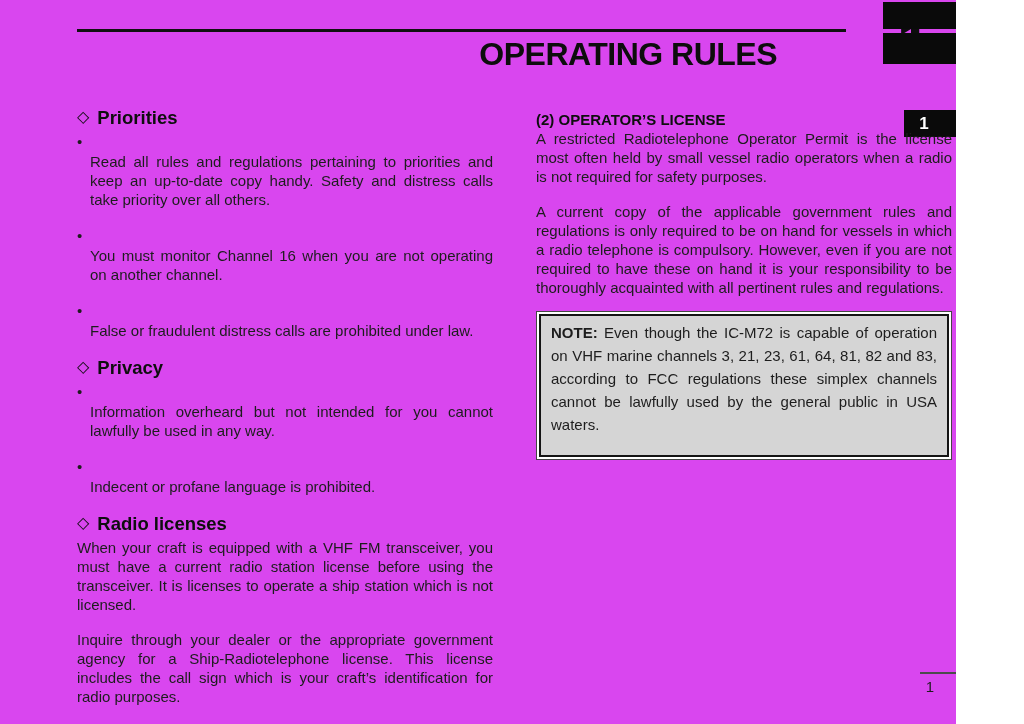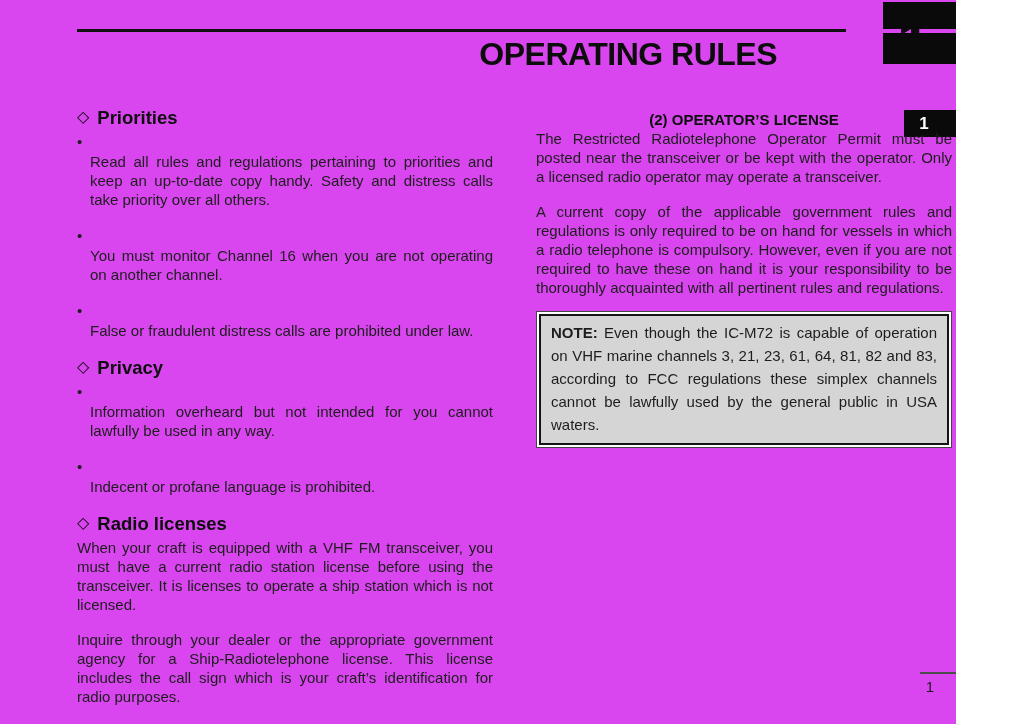--- a/index.html
+++ b/index.html
@@ -107,33 +107,33 @@
   .bullet-item {
     display: flex;
     margin-bottom: 17px;
   }
   .bullet-glyph {
     flex: 0 0 13px;
     text-align: left;
   }
   .bullet-text { flex: 1; margin-top: 20px; }
   p.body-para { margin: 0 0 16px 0; }
-  .col-right h3.sub-heading { margin-top: 7px; text-align: center; }
+  .col-right h3.sub-heading { margin-top: 7px; }
   .col-right p.last-para { margin-bottom: 14px; }
 
   
   .note-outer {
     border: 1px solid #454545;
     padding: 2px;
     background: #ffffff;
   }
   .note-inner {
     border: 2px solid #141414;
     background: #d5d5d5;
-    padding: 5px 10px 7px 10px;
+    padding: 5px 10px 19px 10px;
     font-size: 15px;
     line-height: 23px;
     text-align: justify;
   }
   .note-label { font-weight: 700; }
 
   
   .footer-rule {
     position: absolute;
     top: 672px; right: 0;
@@ -199,21 +199,21 @@
       <span>Radio licenses</span>
     </h2>
     <p class="body-para">When your craft is equipped with a VHF FM transceiver, you must have a current radio station license before using the transceiver. It is licenses to operate a ship station which is not licensed.</p>
     <p class="body-para">Inquire through your dealer or the appropriate government agency for a Ship-Radiotelephone license. This license includes the call sign which is your craft’s identification for radio purposes.</p>
 
   </div>
 
   <div class="col col-right">
 
     <h3 class="sub-heading">(2) OPERATOR’S LICENSE</h3>
-    <p class="body-para">The Restricted Radiotelephone Operator Permit must be posted near the transceiver or be kept with the operator. Only a licensed radio operator may operate a transceiver.</p>
+    <p class="body-para">A restricted Radiotelephone Operator Permit is the license most often held by small vessel radio operators when a radio is not required for safety purposes.</p>
     <p class="body-para last-para">A current copy of the applicable government rules and regulations is only required to be on hand for vessels in which a radio telephone is compulsory. However, even if you are not required to have these on hand it is your responsibility to be thoroughly acquainted with all pertinent rules and regulations.</p>
 
     <div class="note-outer">
       <div class="note-inner">
         <span class="note-label">NOTE:</span><span> Even though the IC-M72 is capable of operation on VHF marine channels 3, 21, 23, 61, 64, 81, 82 and 83, according to FCC regulations these simplex channels cannot be lawfully used by the general public in USA waters.</span>
       </div>
     </div>
 
   </div>
 

